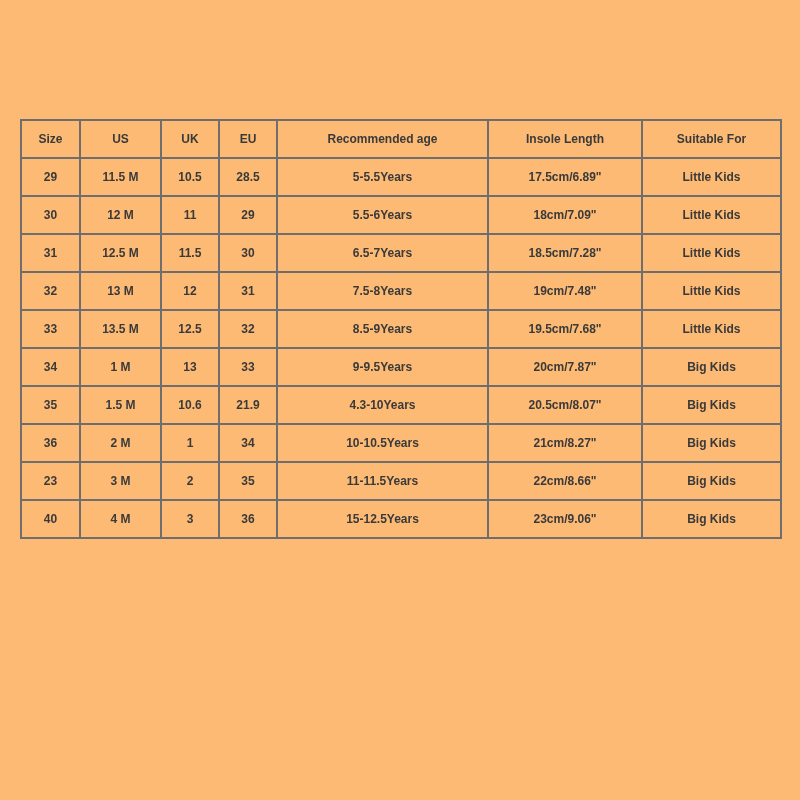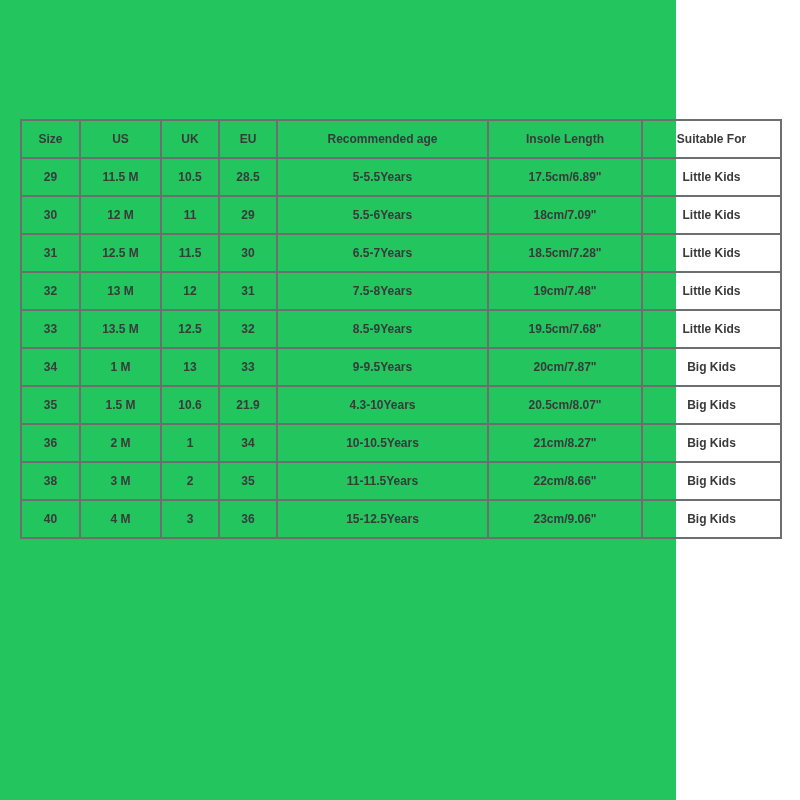--- a/index.html
+++ b/index.html
@@ -5,23 +5,23 @@
     html, body {
       margin: 0;
       padding: 0;
       background: #ffffff;
       width: 800px;
       height: 800px;
       overflow: hidden;
     }
     .page {
       position: relative;
-      width: 676px;
+      width: 800px;
       height: 800px;
-      background: #22c55e;
+      background: #fdba74;
     }
     table.size-chart {
       position: absolute;
       left: 20px;
       top: 119px;
       width: 760px;
       border-collapse: collapse;
       table-layout: fixed;
       font-family: "Liberation Sans", sans-serif;
       font-size: 12px;
@@ -140,21 +140,21 @@
         <tr>
           <td>36</td>
           <td>2 M</td>
           <td>1</td>
           <td>34</td>
           <td>10-10.5Years</td>
           <td>21cm/8.27"</td>
           <td>Big Kids</td>
         </tr>
         <tr>
-          <td>38</td>
+          <td>23</td>
           <td>3 M</td>
           <td>2</td>
           <td>35</td>
           <td>11-11.5Years</td>
           <td>22cm/8.66"</td>
           <td>Big Kids</td>
         </tr>
         <tr>
           <td>40</td>
           <td>4 M</td>

